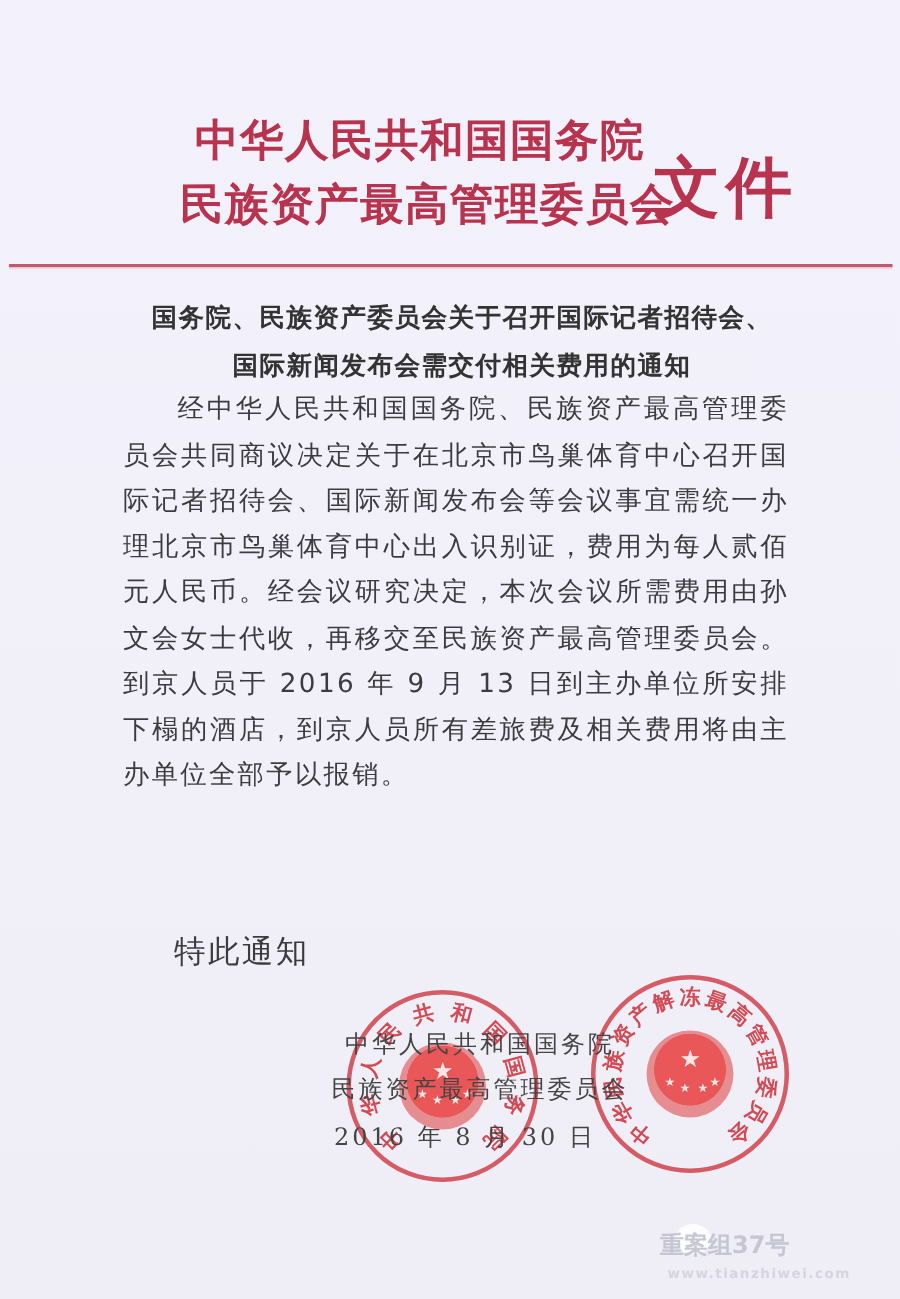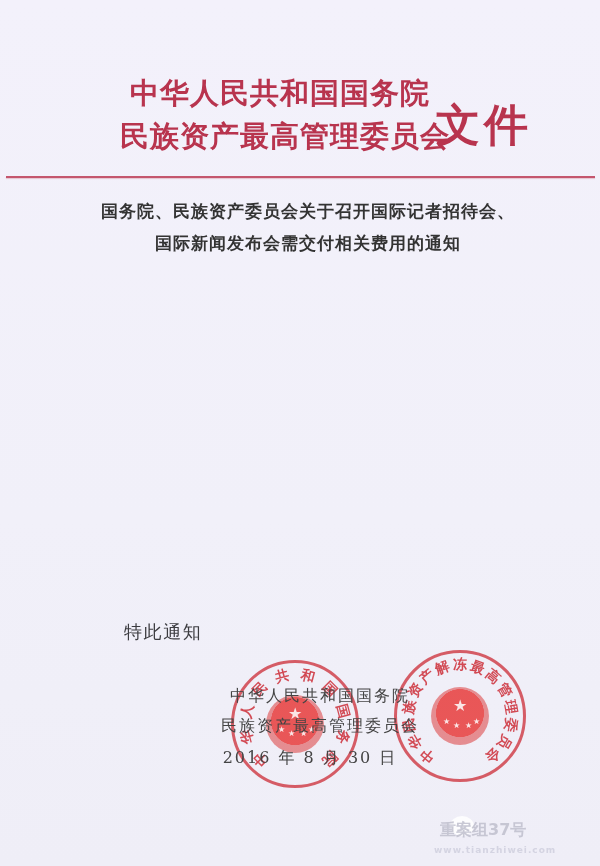--- a/index.html
+++ b/index.html
@@ -37,21 +37,21 @@
   .body-text {
     position: absolute; left: 82px; width: 444px;
     font-size: 17.5px; line-height: 30.5px; color: #3c3c40;
     text-align: justify; text-align-last: left;
     letter-spacing: 1.6px;
     font-family: "DejaVu Sans", sans-serif;
   }
   .body-text .indent { display: inline-block; width: 36px; }
   #para1 { top: 258px; }
   #para2 { top: 532px; }
-  #closing { position: absolute; top: 620px; left: 124px; font-size: 18px; letter-spacing: 1.6px; color: #3c3c40; font-family: Liberation Sans, sans-serif; }
+  #closing { position: absolute; top: 620px; left: 116px; font-size: 21px; letter-spacing: 1.6px; color: #3c3c40; font-family: Liberation Sans, sans-serif; }
   .seal {
     position: absolute; border-radius: 50%;
     border: 3px solid rgba(205,50,60,0.78);
   }
   #seal-left { left: 231px; top: 660px; width: 122px; height: 122px; }
   #seal-right { left: 394px; top: 650px; width: 126px; height: 126px; }
   .emblem {
     position: absolute; left: 50%; top: 50%; transform: translate(-50%,-50%);
     width: 58px; height: 58px; border-radius: 50%;
     background: radial-gradient(circle at 50% 45%, rgba(232,70,70,0.9) 0 55%, rgba(220,60,60,0.55) 56% 100%);
@@ -68,21 +68,21 @@
     font-family: "DejaVu Serif", serif;
   }
   #sign1 { top: 686px; left: 20px; }
   #sign2 { top: 716px; left: 20px; }
   #sign3 { top: 748px; left: 10px; }
   #watermark {
     position: absolute; left: 440px; top: 820px; color: rgba(190,190,205,0.85);
     font-size: 16px; font-weight: bold; font-family: "DejaVu Sans", sans-serif;
   }
   #watermark-url {
-    position: absolute; left: 434px; top: 845px; color: rgba(205,205,220,0.8);
+    position: absolute; left: 445px; top: 845px; color: rgba(205,205,220,0.8);
     font-size: 9px; font-weight: bold; font-family: "DejaVu Sans", sans-serif; letter-spacing: 1px;
   }
   #wm-icon {
     position: absolute; left: 450px; top: 816px; width: 24px; height: 20px;
     border-radius: 50%; background: rgba(255,255,255,0.85);
   }
 </style>
 </head>
 <body>
 
@@ -90,20 +90,23 @@
 
   <div class="hdr-line" id="hdr1">中华人民共和国国务院</div>
   <div class="hdr-line" id="hdr2">民族资产最高管理委员会</div>
   <div id="hdr-wenjian">文件</div>
 
   <div id="divider"></div>
 
   <div class="title" id="title1">国务院、民族资产委员会关于召开国际记者招待会、</div>
   <div class="title" id="title2">国际新闻发布会需交付相关费用的通知</div>
 
+  <div class="body-text" id="para1">
+    <span class="indent"></span><span>经中华人民共和国国务院、民族资产最高管理委员会共同商议决定关于在北京市鸟巢体育中心召开国际记者招待会、国际新闻发布会等会议事宜需统一办理北京市鸟巢体育中心出入识别证，费用为每人贰佰元人民币。经会议研究决定，本次会议所需费用由孙文会女士代收，再移交至民族资产最高管理委员会。到京人员于 2016 年 9 月 13 日到主办单位所安排下榻的酒店，到京人员所有差旅费及相关费用将由主办单位全部予以报销。</span>
+  </div>
 
 
   <div id="closing">特此通知</div>
 
   <div class="seal" id="seal-left">
     <div class="emblem">
       <span class="star" style="left:22px;top:12px;font-size:16px;">★</span>
       <span class="star" style="left:12px;top:28px;font-size:8px;">★</span>
       <span class="star" style="left:22px;top:32px;font-size:8px;">★</span>
       <span class="star" style="left:34px;top:32px;font-size:8px;">★</span>

